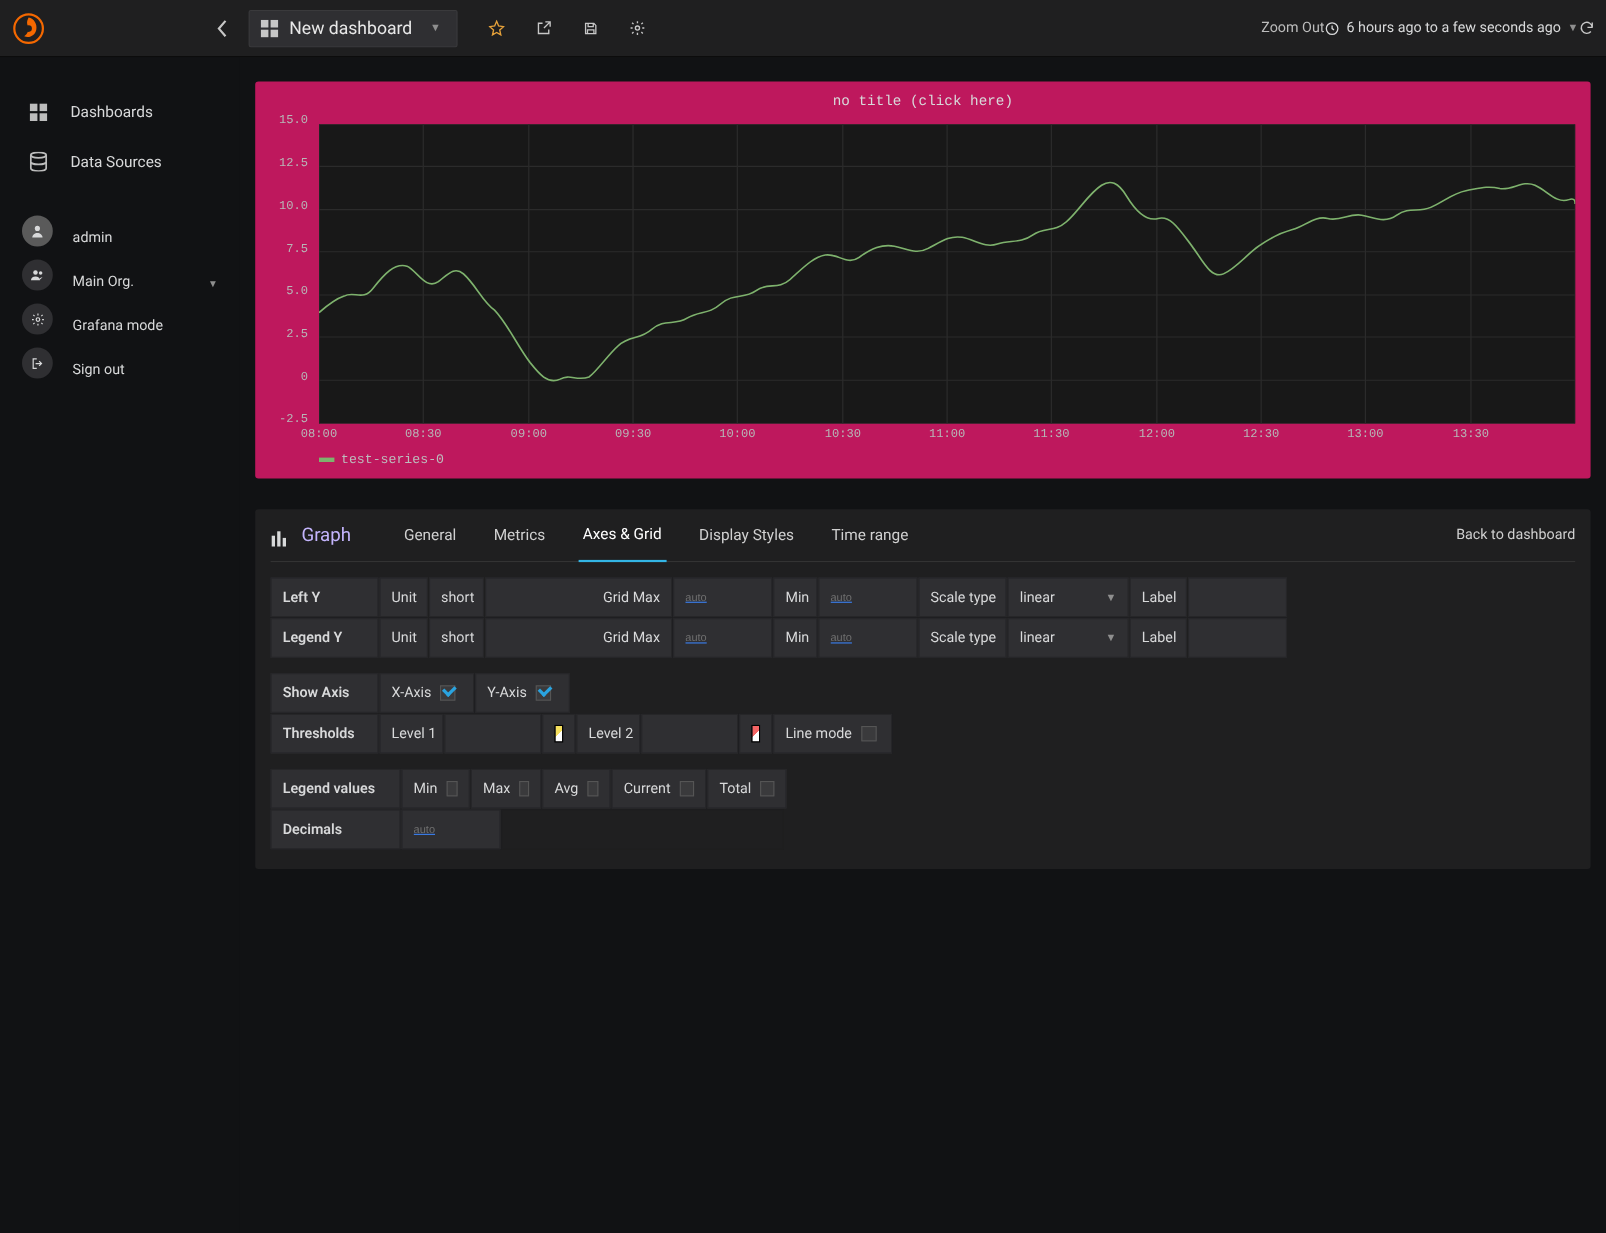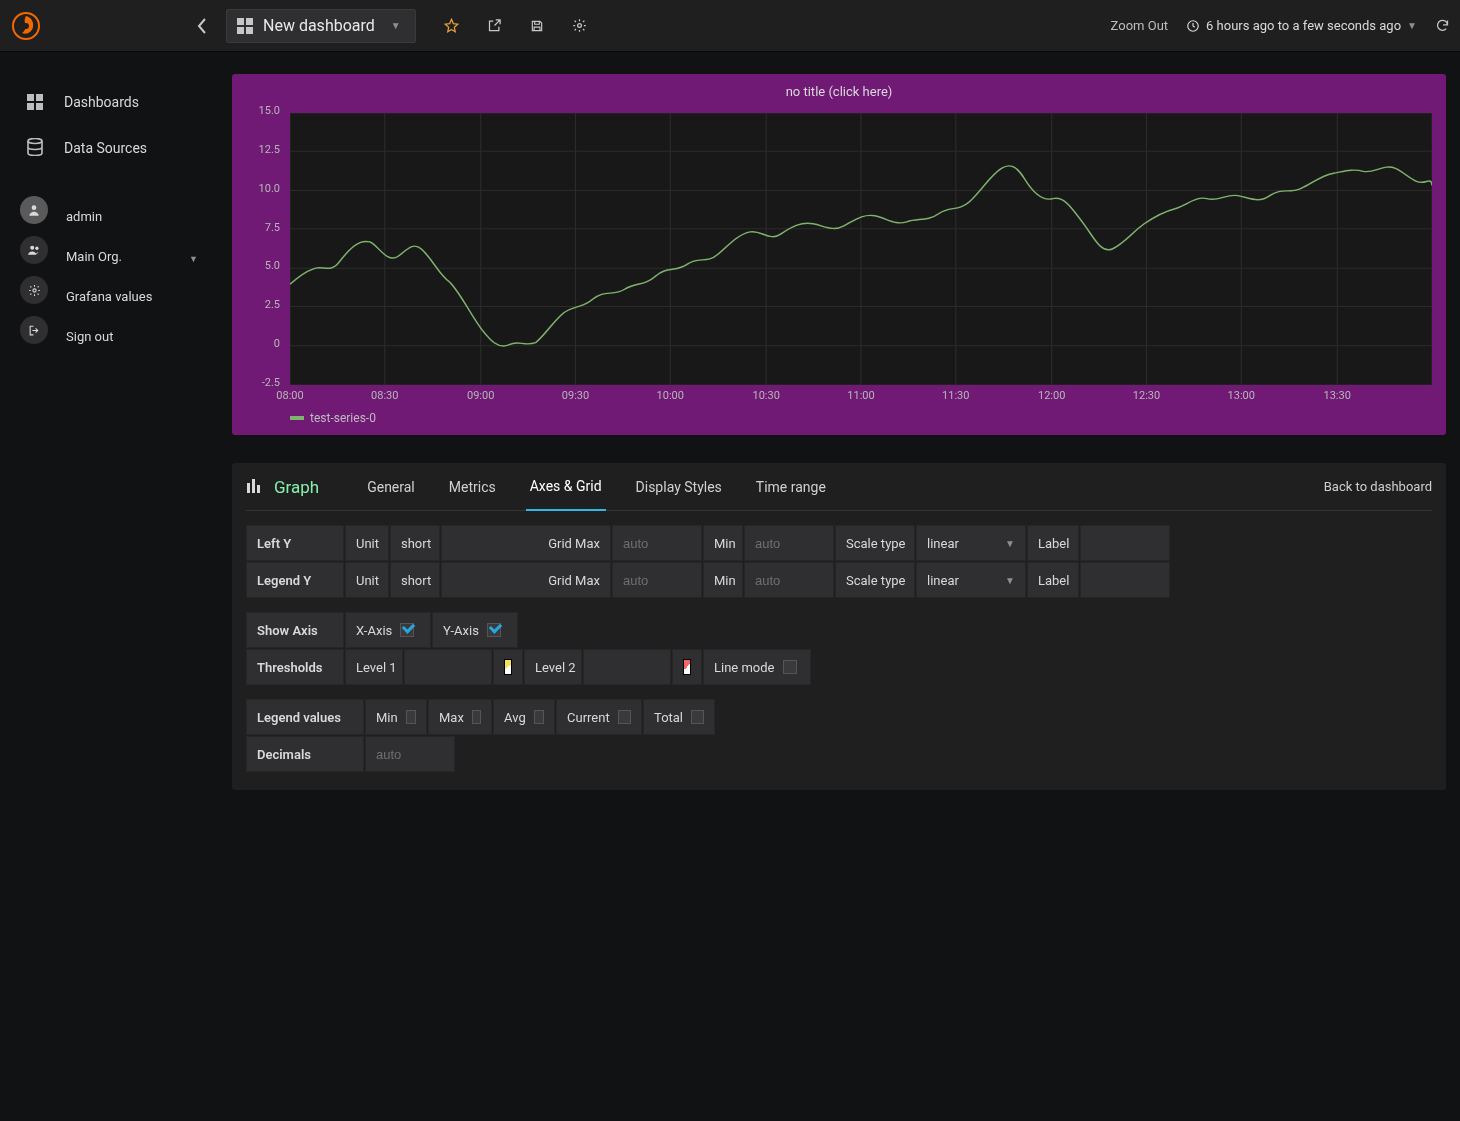--- a/index.html
+++ b/index.html
@@ -39,21 +39,21 @@
     border-radius:2px;
     gap:10px;
     font-size:16px;
     color:#e8e8e8;
     margin-left: 4px;
   }
   .dash-picker .caret { color:#8e8e8e; font-size:10px; margin-left:6px; }
   .top-icon-row { display:flex; align-items:center; gap:28px; margin-left:28px; }
   .top-icon-row .ticon { color:#c7c7c7; font-size:14px; cursor:pointer; }
   .star { color:#e5a13a; }
-  .top-right { margin-left:auto; display:flex; align-items:flex-end; gap:18px; color:#d8d9da; font-size:13px; }
+  .top-right { margin-left:auto; display:flex; align-items:flex-end; color:#d8d9da; font-size:13px; }
   .zoom-out { color:#bdbdbd; cursor:pointer; }
   .timerange { display:flex; align-items:center; gap:6px; cursor:pointer; }
   .refresh-icn { color:#c7c7c7; font-size:14px; cursor:pointer; }
 
   
   .main-wrap { display:flex; height: calc(100% - 52px); }
   .sidebar {
     width: 218px;
     background:#111214;
     padding-top:12px;
@@ -77,23 +77,24 @@
   .avatar-circle { background:#5a5a5a !important; }
   .side-item .caret-d { margin-left:auto; margin-right:20px; color:#8e8e8e; font-size:9px; }
 
   .content {
     flex:1;
     padding: 22px 14px 0 14px;
   }
 
   
   .panel {
-    background:#701a75;
+    background:#be185d;
     border-radius:3px;
     padding:6px 10px 10px 10px;
+    font-family:Liberation Mono, monospace;
   }
   .panel-title {
     text-align:center;
     font-size:13px;
     color:#d8d9da;
     padding:4px 0 4px 0;
   }
   .chart-area {
     position:relative;
     height:300px;
@@ -126,21 +127,21 @@
     border-radius:3px;
     padding:0 14px 18px 14px;
   }
   .editor-tabs {
     display:flex; align-items:center;
     height:48px;
     gap:26px;
     border-bottom:1px solid #333;
   }
   .editor-type {
-    display:flex; align-items:flex-start; gap:10px; font-size:17px; color:#86efac;
+    display:flex; align-items:flex-end; gap:10px; font-size:17px; color:#c4b5fd;
     padding-right:18px;
   }
   .etab {
     font-size:14px; color:#d0d0d0; height:48px; display:flex; align-items:center; cursor:pointer;
     padding:0 4px;
   }
   .etab.active { color:#fff; border-bottom:2px solid #33b5e5; }
   .editor-back { margin-left:auto; font-size:13px; color:#cfcfcf; cursor:pointer; }
 
   
@@ -155,22 +156,22 @@
     height:36px;
     display:flex; align-items:center;
     padding:0 10px;
     font-size:13px;
     color:#d8d9da;
     white-space:nowrap;
   }
   .cell.head { font-weight:600; }
   .cell.right { justify-content:flex-end; }
   .cell input[type=text] {
-    background:transparent; border:none; outline:none; color:#ffffff;
-    width:100%; font-size:13px;
+    background:transparent; border:none; outline:none; color:#3b82f6;
+    width:100%; font-size:10px;text-decoration:underline;
   }
   .cell input::placeholder { color:#6f6f6f; }
   .sel-caret { color:#8e8e8e; font-size:10px; margin-left:auto; }
   .chk {
     width:14px; height:14px; border:1px solid #555; background:#3a3a3c;
     display:inline-block; position:relative;
   }
   .chk.on::after {
     content:""; position:absolute; left:2px; top:-1px;
     width:8px; height:5px; border-left:3px solid #2aa3df; border-bottom:3px solid #2aa3df;
@@ -304,21 +305,21 @@
         <span>Main Org.</span>
         <span class="caret-d">▼</span>
       </div>
       <div class="side-item">
         <span class="sicon">
           <svg width="13" height="13" viewBox="0 0 24 24">
               <circle cx="12" cy="12" r="3" fill="none" stroke="#d8d9da" stroke-width="2"></circle>
               <path d="M12 2v3M12 19v3M4.2 4.2l2.1 2.1M17.7 17.7l2.1 2.1M2 12h3M19 12h3M4.2 19.8l2.1-2.1M17.7 6.3l2.1-2.1" stroke="#d8d9da" stroke-width="2"></path>
             </svg>
         </span>
-        <span>Grafana values</span>
+        <span>Grafana mode</span>
       </div>
       <div class="side-item">
         <span class="sicon">
           <svg width="13" height="13" viewBox="0 0 24 24">
               <path d="M10 4H4v16h6M14 8l4 4-4 4M18 12H8" fill="none" stroke="#d8d9da" stroke-width="2"></path>
             </svg>
         </span>
         <span>Sign out</span>
       </div>
     </div>

